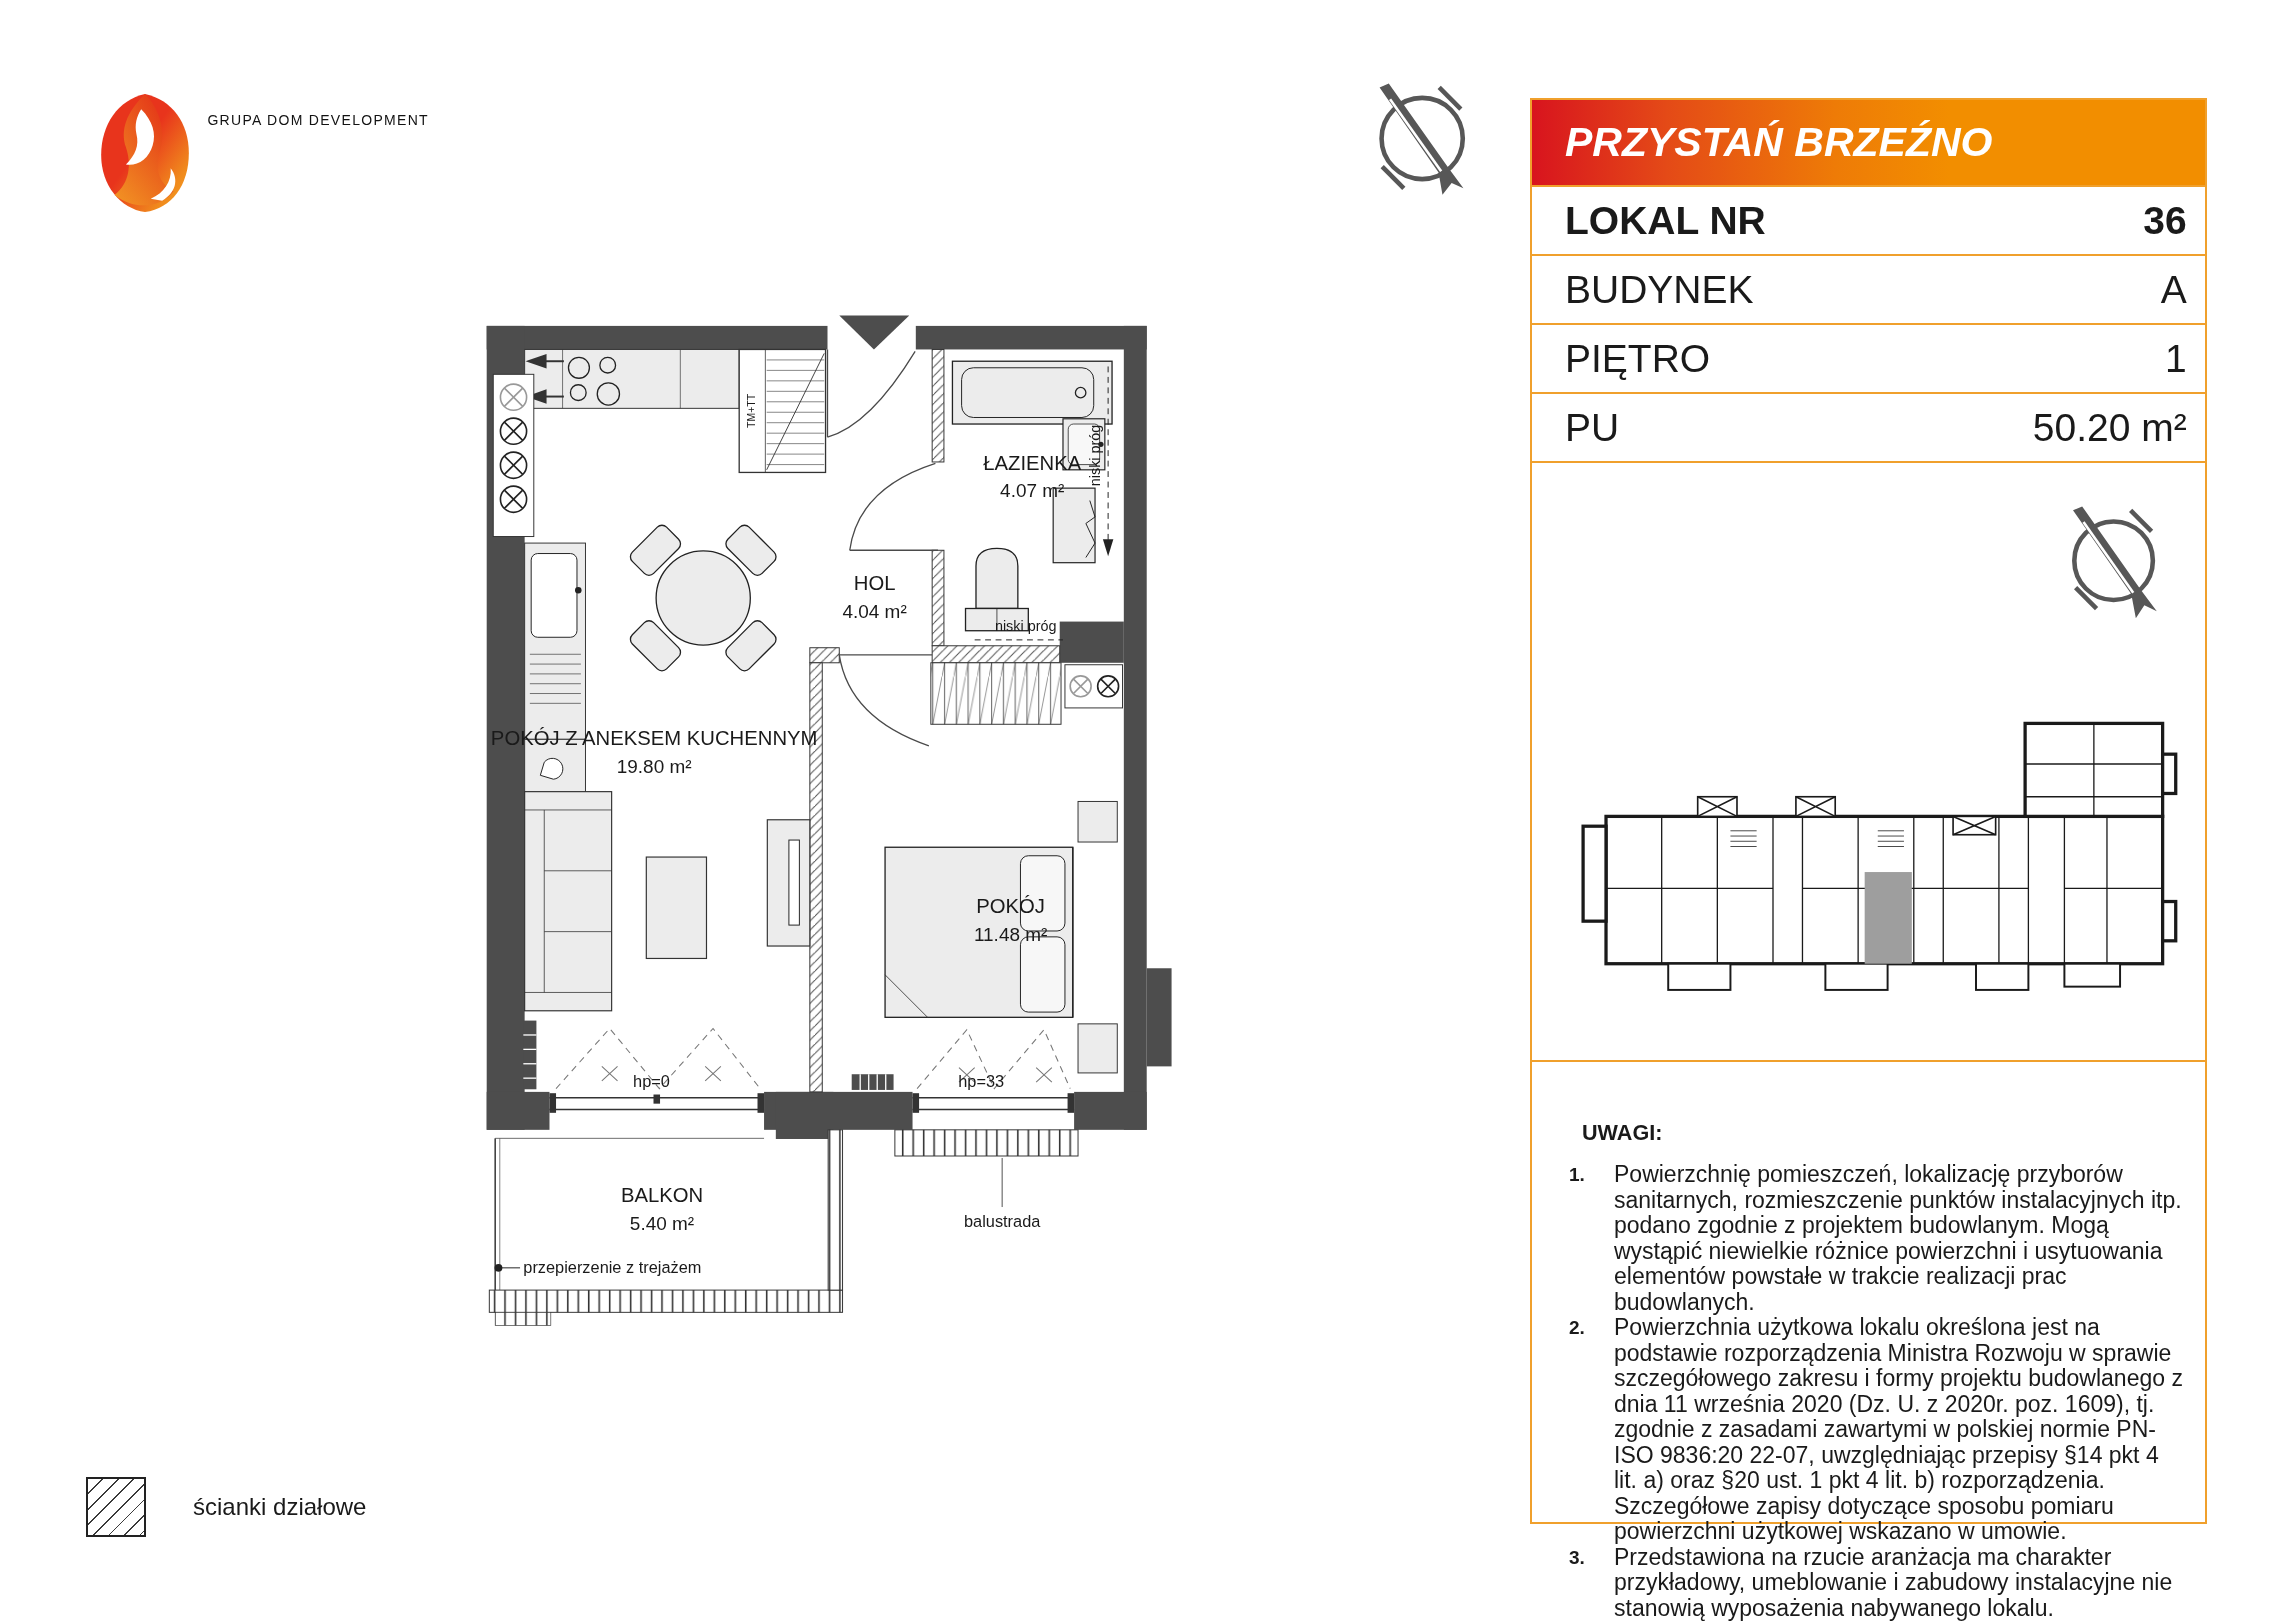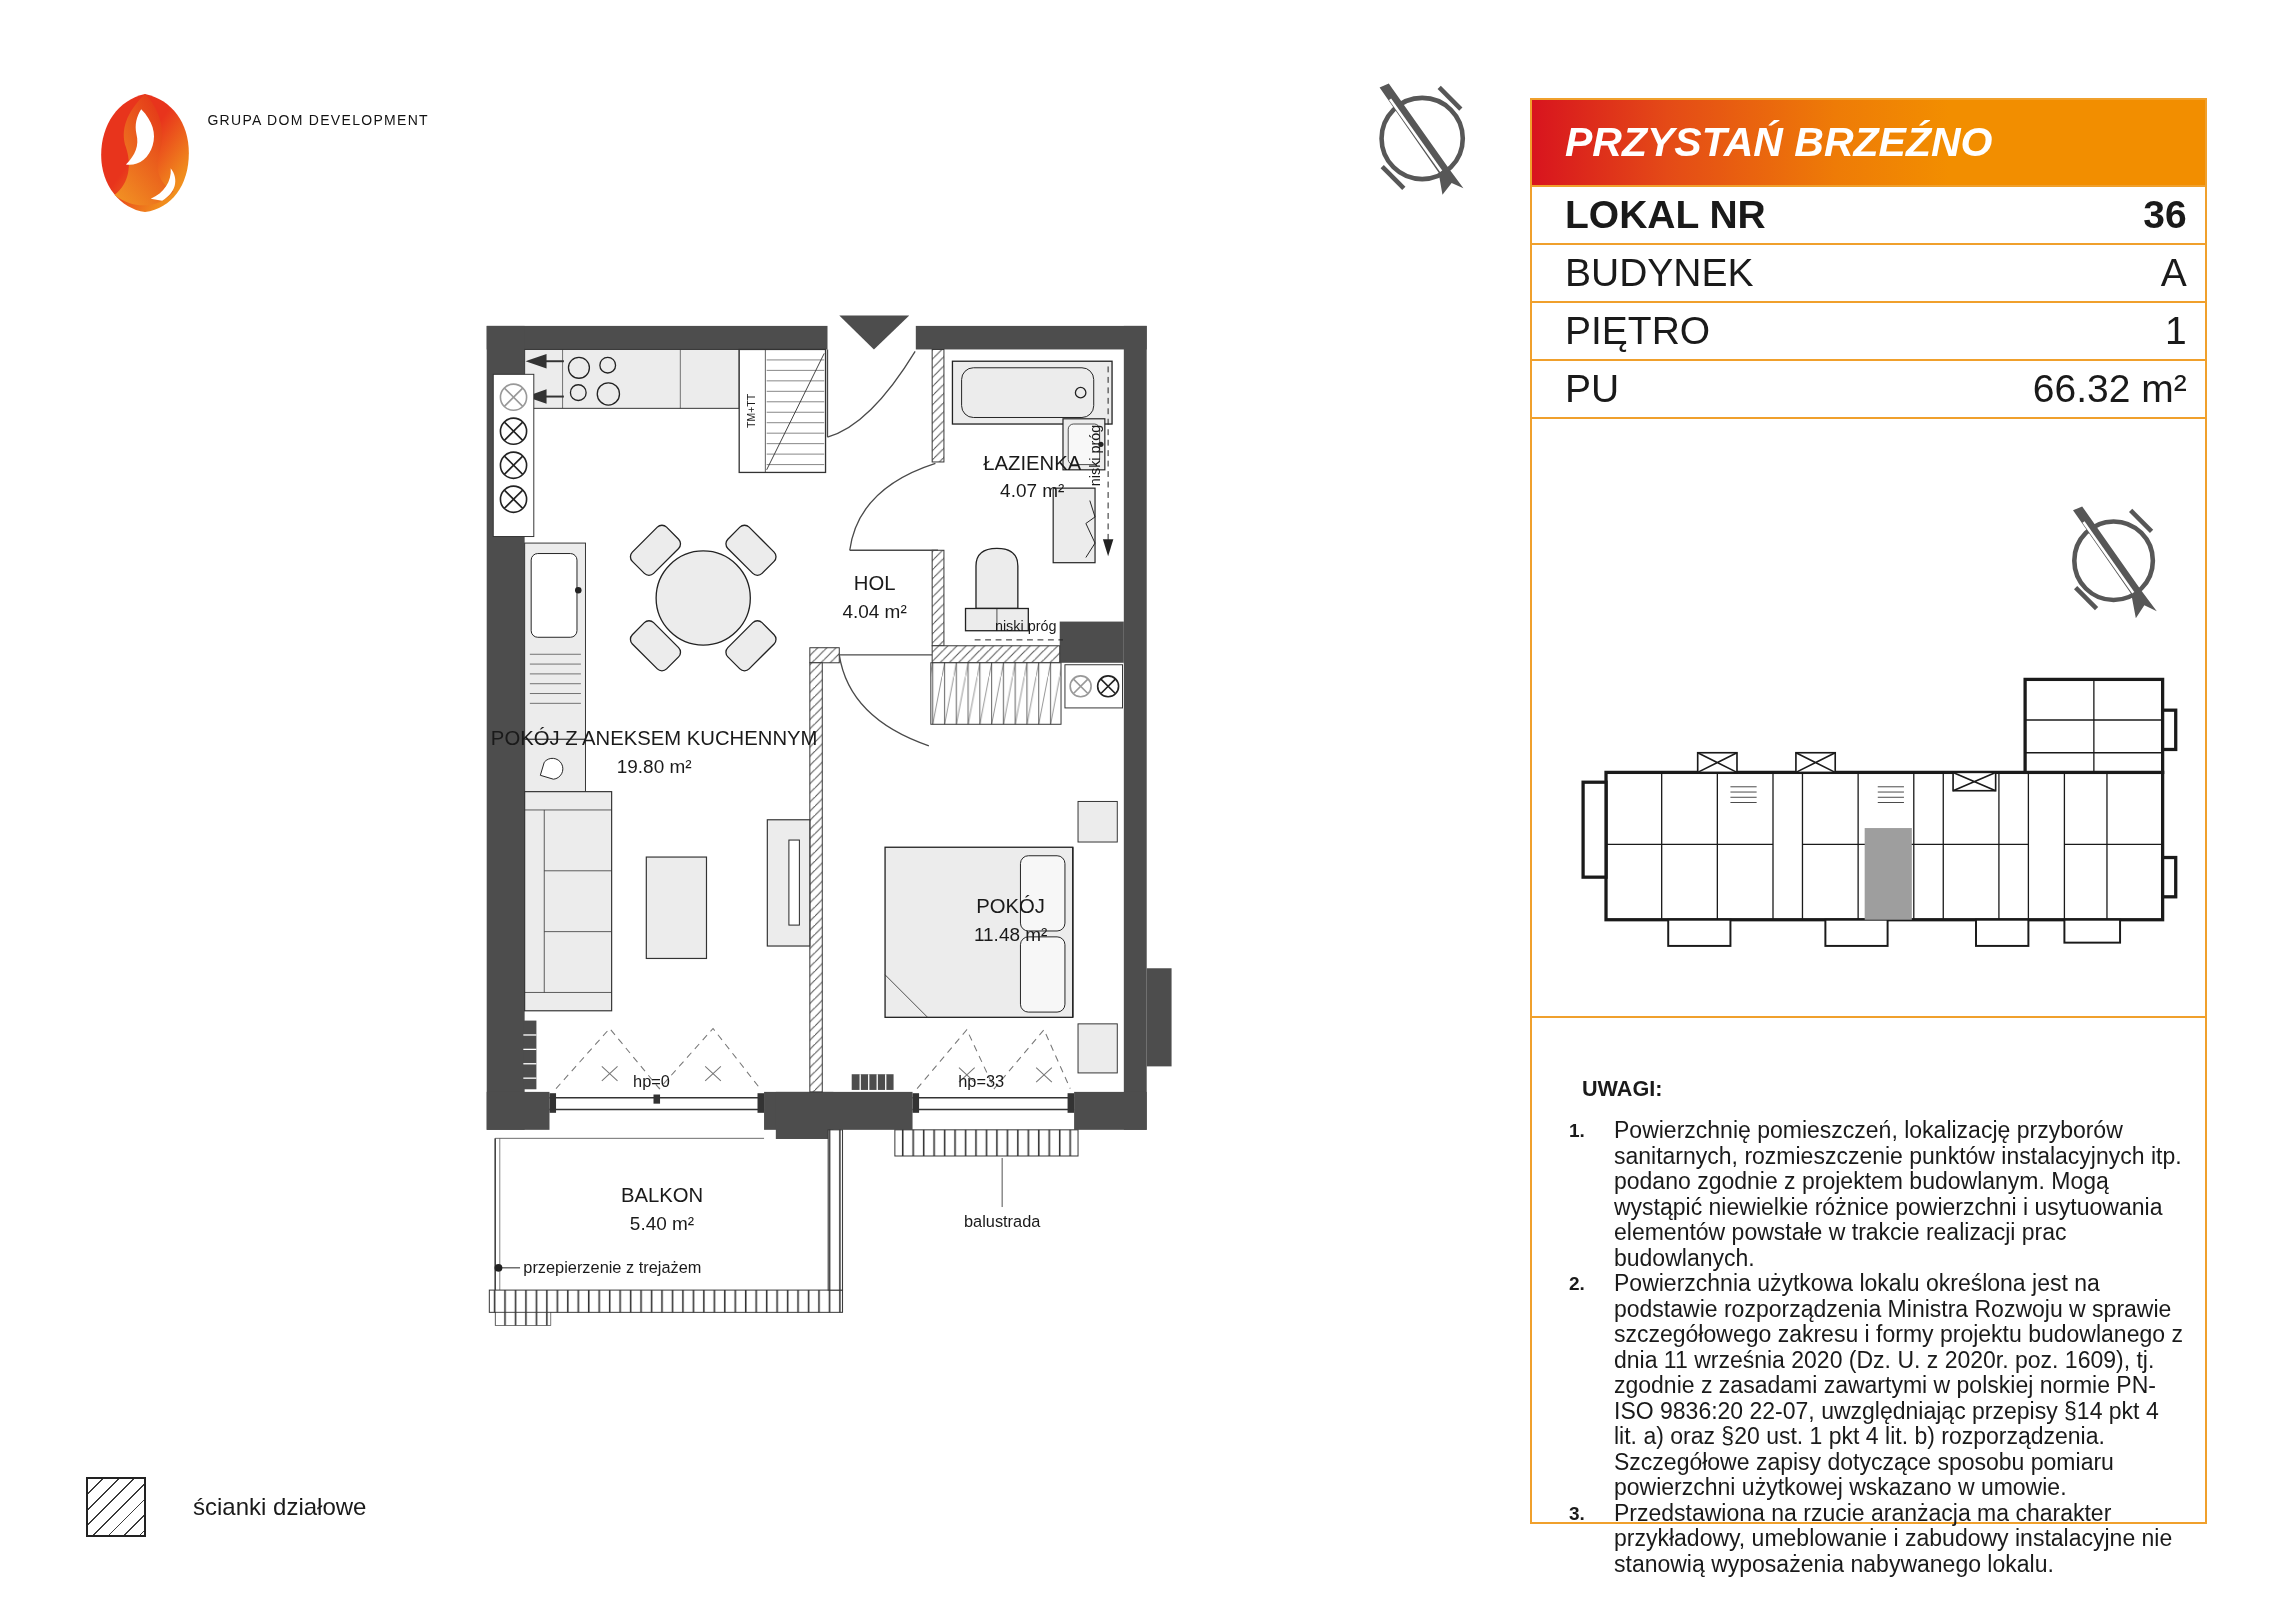--- a/index.html
+++ b/index.html
@@ -18,21 +18,21 @@
     position:absolute;left:1530px;top:98px;width:677px;height:1426px;
     border:2px solid #F0A02C;box-sizing:border-box;background:#fff;
   }
   .panel-header{
     height:85px;display:flex;align-items:center;
     background:linear-gradient(90deg,#D8141E 0%,#E44A17 20%,#EE7B07 45%,#F28E00 62%,#F28E00 100%);
     font-style:italic;
   }
   .panel-header span{color:#fff;font-size:41px;font-weight:bold;letter-spacing:0px;padding-left:33px;white-space:nowrap;}
   .info-row{
-    height:58px;border-top:2px solid #F0A02C;display:flex;align-items:center;
+    height:69px;border-top:2px solid #F0A02C;display:flex;align-items:center;
     justify-content:space-between;padding:0 18.3px 0 33px;box-sizing:border-box;
   }
   .info-row .lbl{font-size:39px;}
   .info-row .val{font-size:39px;}
   .info-row.bold .lbl,.info-row.bold .val{font-weight:bold;}
   .panel-mid{position:relative;height:597px;border-top:2px solid #F0A02C;}
   .panel-notes{position:relative;border-top:2px solid #F0A02C;padding:58px 19.6px 0 37px;box-sizing:border-box;}
   .notes-title{font-size:21.6px;font-weight:bold;margin-left:13px;margin-bottom:16px;}
   .note-item{display:flex;margin:0;}
   .note-num{width:45px;flex:0 0 45px;font-weight:bold;font-size:19px;line-height:25.5px;}
@@ -372,21 +372,21 @@
     <div class="info-row">
       <span class="lbl">BUDYNEK</span>
       <span class="val">A</span>
     </div>
     <div class="info-row">
       <span class="lbl">PIĘTRO</span>
       <span class="val">1</span>
     </div>
     <div class="info-row">
       <span class="lbl">PU</span>
-      <span class="val">66.32 m²</span>
+      <span class="val">50.20 m²</span>
     </div>
 
     <div class="panel-mid">
 
       <svg style="position:absolute;left:38px;top:242px;" width="609" height="321" viewBox="0 0 930 490">
         <g fill="#ffffff" stroke="#1a1a1a" stroke-width="5">
           <rect x="55" y="170" width="850" height="225"></rect>
           <rect x="20" y="185" width="35" height="145"></rect>
           <rect x="695" y="28" width="210" height="142"></rect>
           <rect x="905" y="75" width="20" height="60"></rect>

